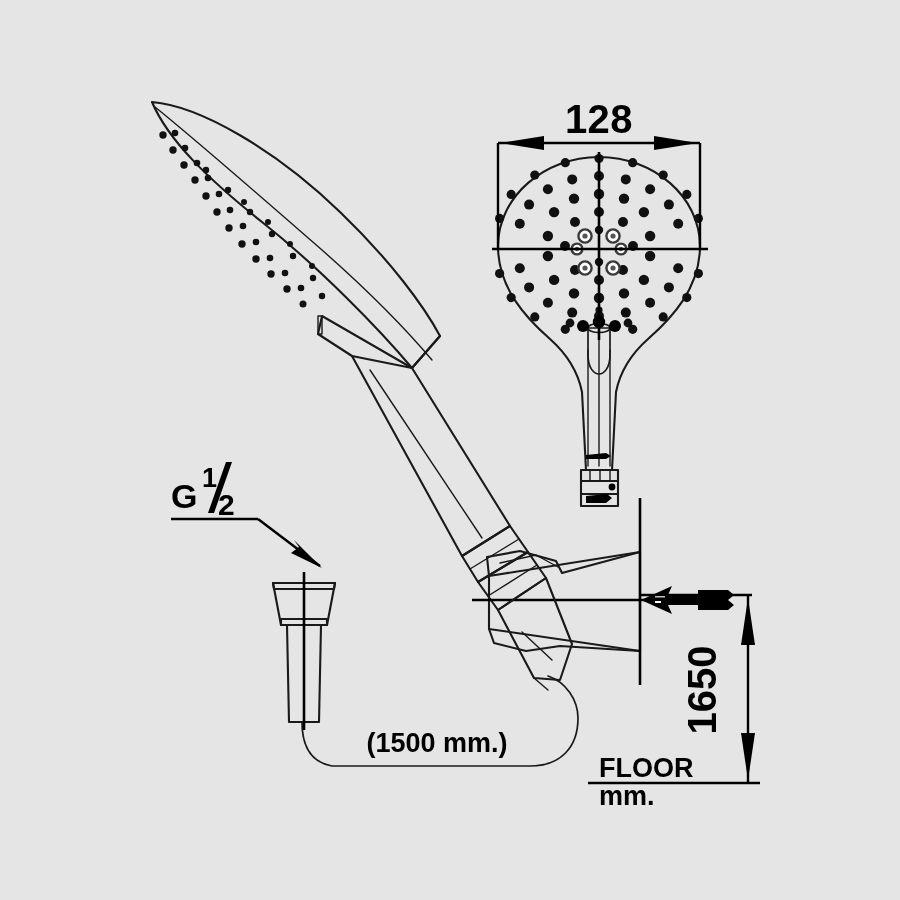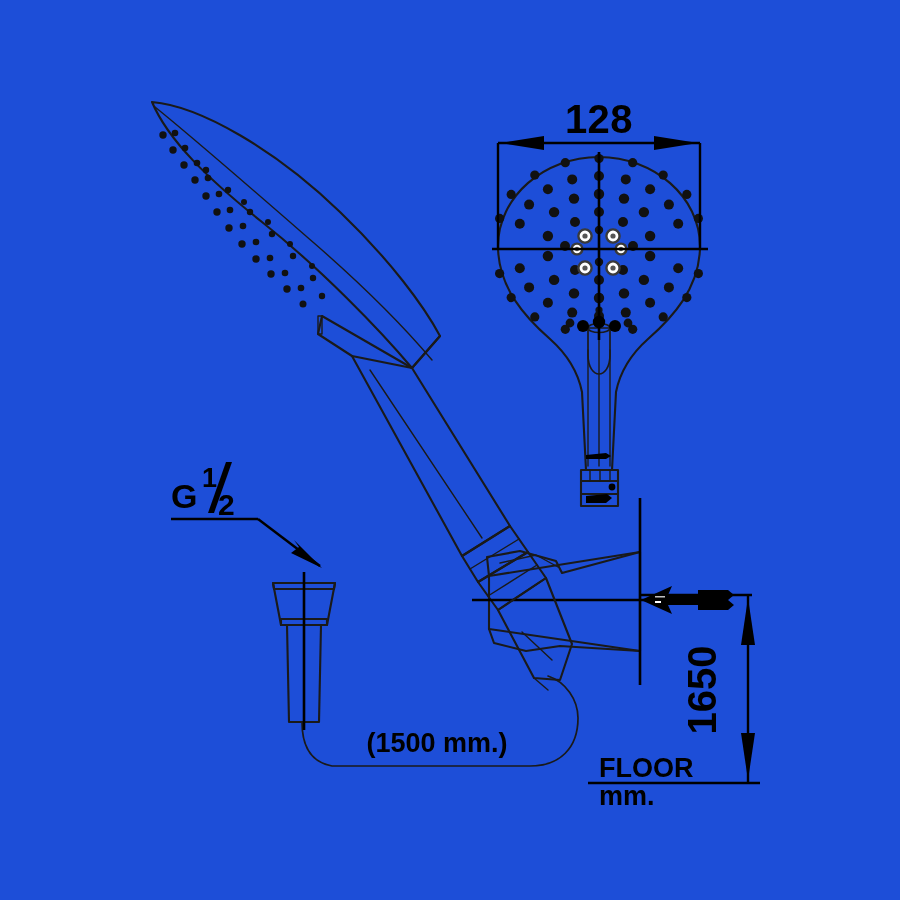--- a/index.html
+++ b/index.html
@@ -10,21 +10,21 @@
   body {
     width: 900px;
     height: 900px;
     overflow: hidden;
     font-family: "Liberation Sans", sans-serif;
   }
   #drawing-root {
     position: relative;
     width: 900px;
     height: 900px;
-    background: #1d4ed8;
+    background: #e5e5e5;
   }
   svg#tech-drawing {
     display: block;
     width: 900px;
     height: 900px;
   }
   .ln { fill: none; stroke: #1a1a1a; stroke-width: 2.1; stroke-linecap: round; stroke-linejoin: round; }
   .ln-thin { fill: none; stroke: #1a1a1a; stroke-width: 1.7; stroke-linecap: round; stroke-linejoin: round; }
   .ln-hair { fill: none; stroke: #1a1a1a; stroke-width: 1.4; stroke-linecap: round; stroke-linejoin: round; }
   .dim { fill: none; stroke: #000000; stroke-width: 2.4; stroke-linecap: butt; }

